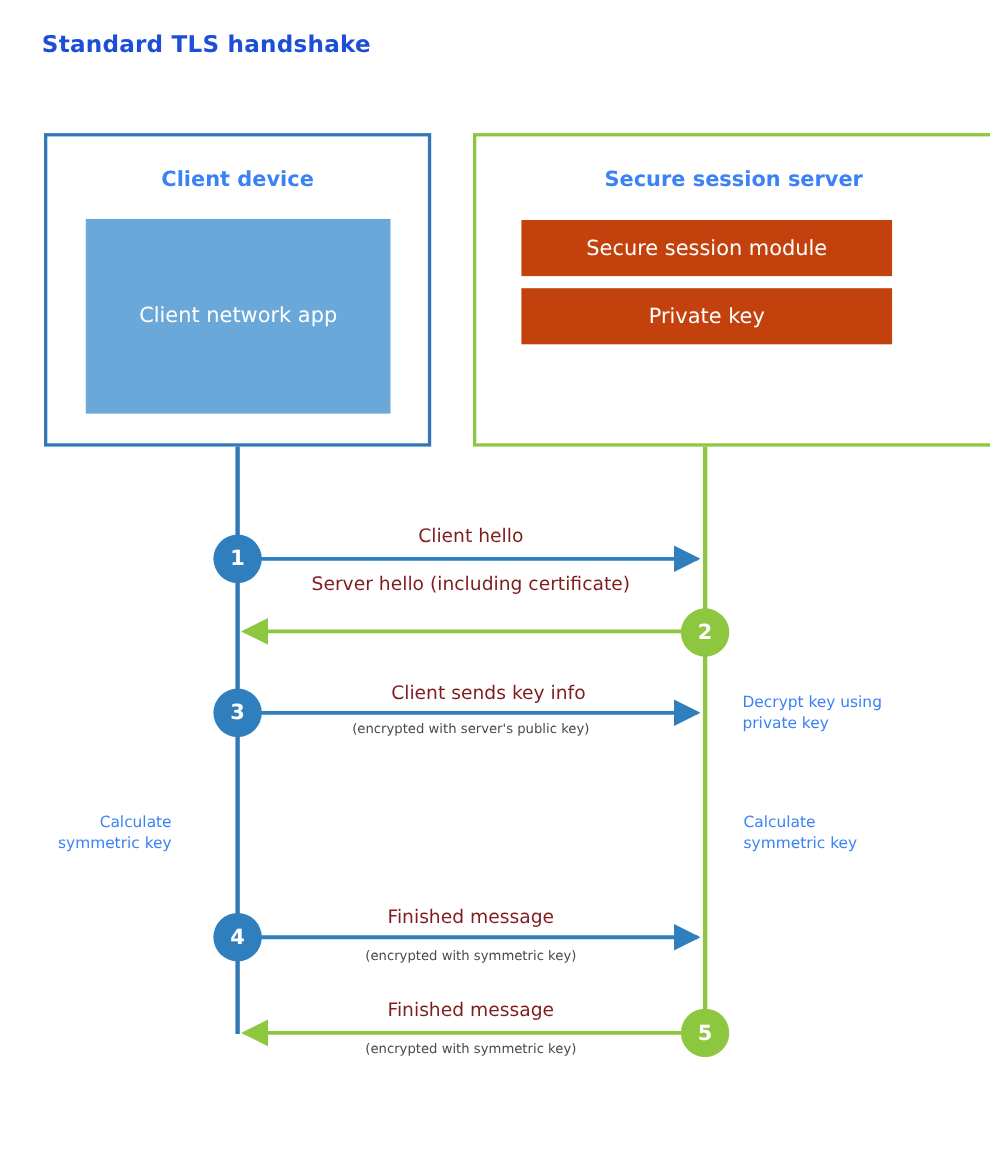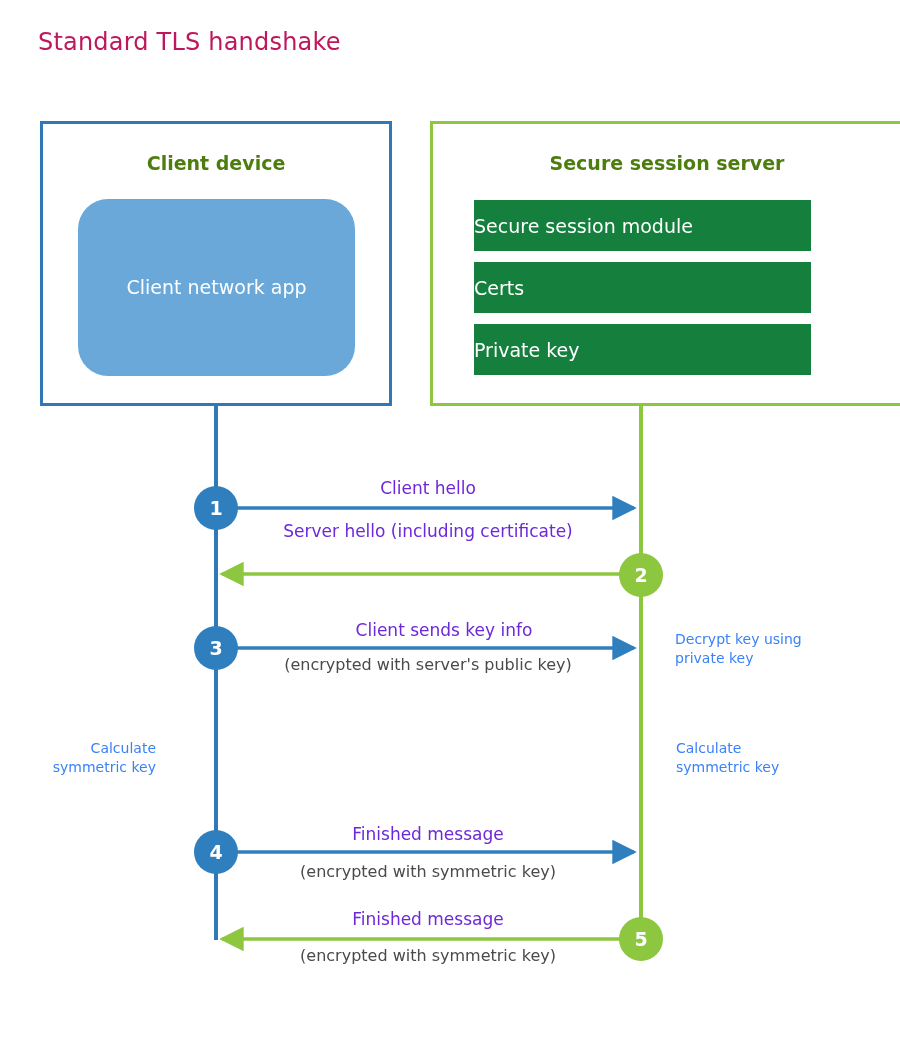--- a/index.html
+++ b/index.html
@@ -14,23 +14,23 @@
     font-family: "DejaVu Sans", "Liberation Sans", sans-serif;
     -webkit-font-smoothing: antialiased;
     overflow: hidden;
   }
 
   
   .diagram-title {
     position: absolute;
     left: 38px;
     top: 28px;
-    font-size: 24px;
-    font-weight: 400;
-    color: #be185d;
+    font-size: 21px;
+    font-weight: 700;
+    color: #1d4ed8;
     letter-spacing: 0.2px;
     white-space: nowrap;
   }
 
   
   .party-box {
     position: absolute;
     background: #ffffff;
     box-sizing: border-box;
   }
@@ -49,59 +49,58 @@
     border: 3px solid #8dc63f;
   }
   .party-title {
     position: absolute;
     left: 0;
     right: 0;
     top: 28px;
     text-align: center;
     font-size: 19px;
     font-weight: bold;
-    color: #4d7c0f;
+    color: #3b82f6;
     white-space: nowrap;
   }
 
   
   .client-app-block {
     position: absolute;
     left: 35px;
     top: 75px;
     width: 277px;
     height: 177px;
     background: #69a8d9;
     display: flex;
     align-items: center;
     justify-content: center;
-    border-radius: 30px;
   }
   .client-app-label {
     color: #ffffff;
     font-size: 19px;
     font-weight: 400;
     text-align: center;
     line-height: 1.35;
     max-width: 180px;
   }
 
   
   .server-bars {
     position: absolute;
     left: 41px;
     top: 76px;
     width: 337px;
   }
   .server-bar {
     height: 51px;
-    background: #15803d;
+    background: #c2410c;
     display: flex;
     align-items: center;
-    justify-content: flex-start;
+    justify-content: center;
     margin-bottom: 11px;
   }
   .server-bar:last-child { margin-bottom: 0; }
   .server-bar-label {
     color: #ffffff;
     font-size: 19px;
     font-weight: 400;
     white-space: nowrap;
   }
 
@@ -146,28 +145,28 @@
     font-size: 19px;
     font-weight: 600;
   }
   .step-circle.blue { background: #2f7fbf; }
   .step-circle.green { background: #8dc63f; }
 
   
   .msg-label {
     position: absolute;
     font-size: 17px;
-    color: #6d28d9;
+    color: #7f1d1d;
     font-weight: 400;
     white-space: nowrap;
     text-align: center;
   }
   .msg-sub {
     position: absolute;
-    font-size: 16px;
+    font-size: 12px;
     color: #4a4a4c;
     font-weight: 400;
     white-space: nowrap;
     text-align: center;
   }
   .side-note {
     position: absolute;
     font-size: 14px;
     color: #3b82f6;
     font-weight: 400;
@@ -185,23 +184,20 @@
   <div class="client-app-block">
     <div class="client-app-label">Client network app</div>
   </div>
 </div>
 
 <div class="party-box server">
   <div class="party-title">Secure session server</div>
   <div class="server-bars">
     <div class="server-bar">
       <span class="server-bar-label">Secure session module</span>
-    </div>
-    <div class="server-bar">
-      <span class="server-bar-label">Certs</span>
     </div>
     <div class="server-bar">
       <span class="server-bar-label">Private key</span>
     </div>
   </div>
 </div>
 
 <div class="lifeline client"></div>
 <div class="lifeline server"></div>
 

